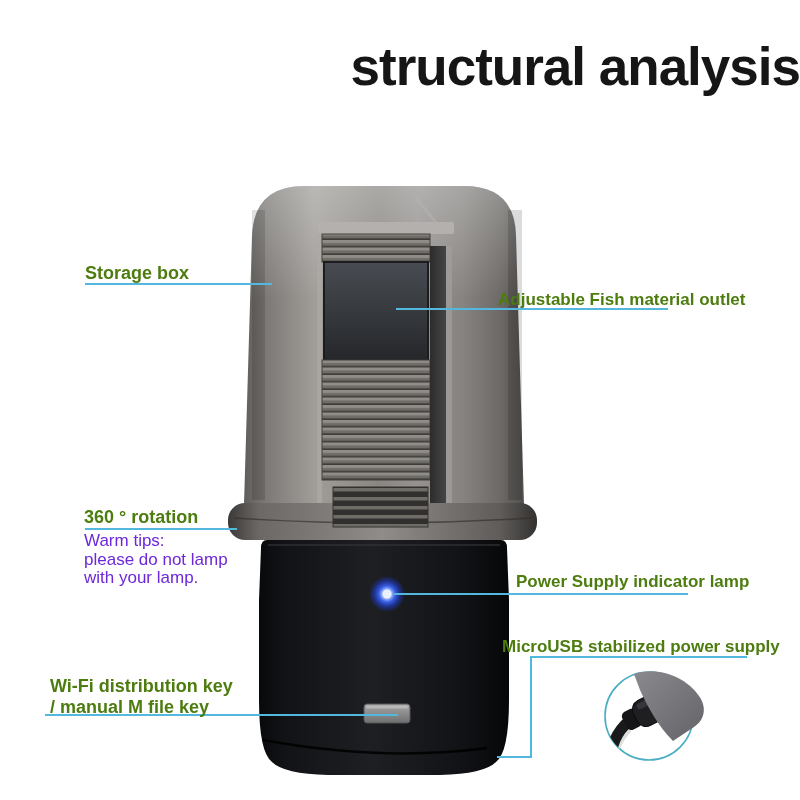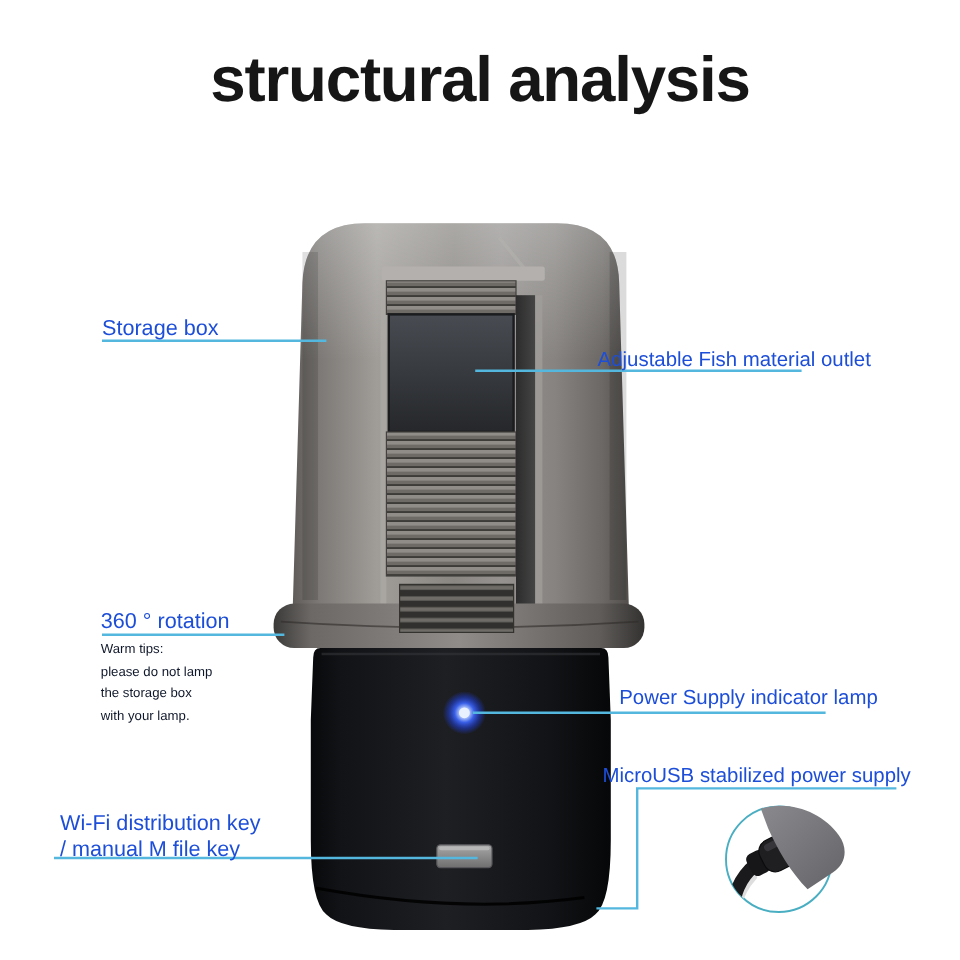--- a/index.html
+++ b/index.html
@@ -1,22 +1,22 @@
 <!DOCTYPE html>
 <html><head>
 <meta charset="utf-8">
 <style>
   html,body{margin:0;padding:0;background:#ffffff;}
   .canvas{position:relative;width:800px;height:800px;background:#ffffff;overflow:hidden;
           font-family:"Liberation Sans",sans-serif;}
-  .title{position:absolute;top:36px;left:0;width:800px;text-align:center;
+  .title{position:absolute;top:36px;left:0;width:800px;text-align:right;
          font-size:53px;font-weight:700;letter-spacing:-1px;color:#161616;}
-  .label{position:absolute;font-size:18px;line-height:21px;color:#1d4ed8;white-space:nowrap;}
+  .label{position:absolute;font-size:18px;line-height:21px;color:#4d7c0f;white-space:nowrap;font-weight:bold;}
   .label.small{font-size:17px;}
-  .warning{position:absolute;font-size:11px;line-height:18.5px;color:#0f172a;white-space:nowrap;}
+  .warning{position:absolute;font-size:17px;line-height:18.5px;color:#6d28d9;white-space:nowrap;}
   svg{position:absolute;top:0;left:0;}
 </style>
 </head>
 <body>
 
 <div class="canvas">
 
   <div class="title">structural analysis</div>
 
   <svg width="800" height="800" viewBox="0 0 800 800">
@@ -142,21 +142,20 @@
 
   <div class="label" style="left:85px;top:263px">Storage box</div>
 
   <div class="label small" style="left:498px;top:289px">Adjustable Fish material outlet</div>
 
   <div class="label" style="left:84px;top:507px">360 ° rotation</div>
 
   <div class="warning" style="left:84px;top:532px">
     <div>Warm tips:</div>
     <div>please do not lamp</div>
-    <div>the storage box</div>
     <div>with your lamp.</div>
   </div>
 
   <div class="label small" style="left:516px;top:571px">Power Supply indicator lamp</div>
 
   <div class="label small" style="left:502px;top:636px">MicroUSB stabilized power supply</div>
 
   <div class="label" style="left:50px;top:676px">
     <div>Wi-Fi distribution key</div>
     <div>/ manual M file key</div>

